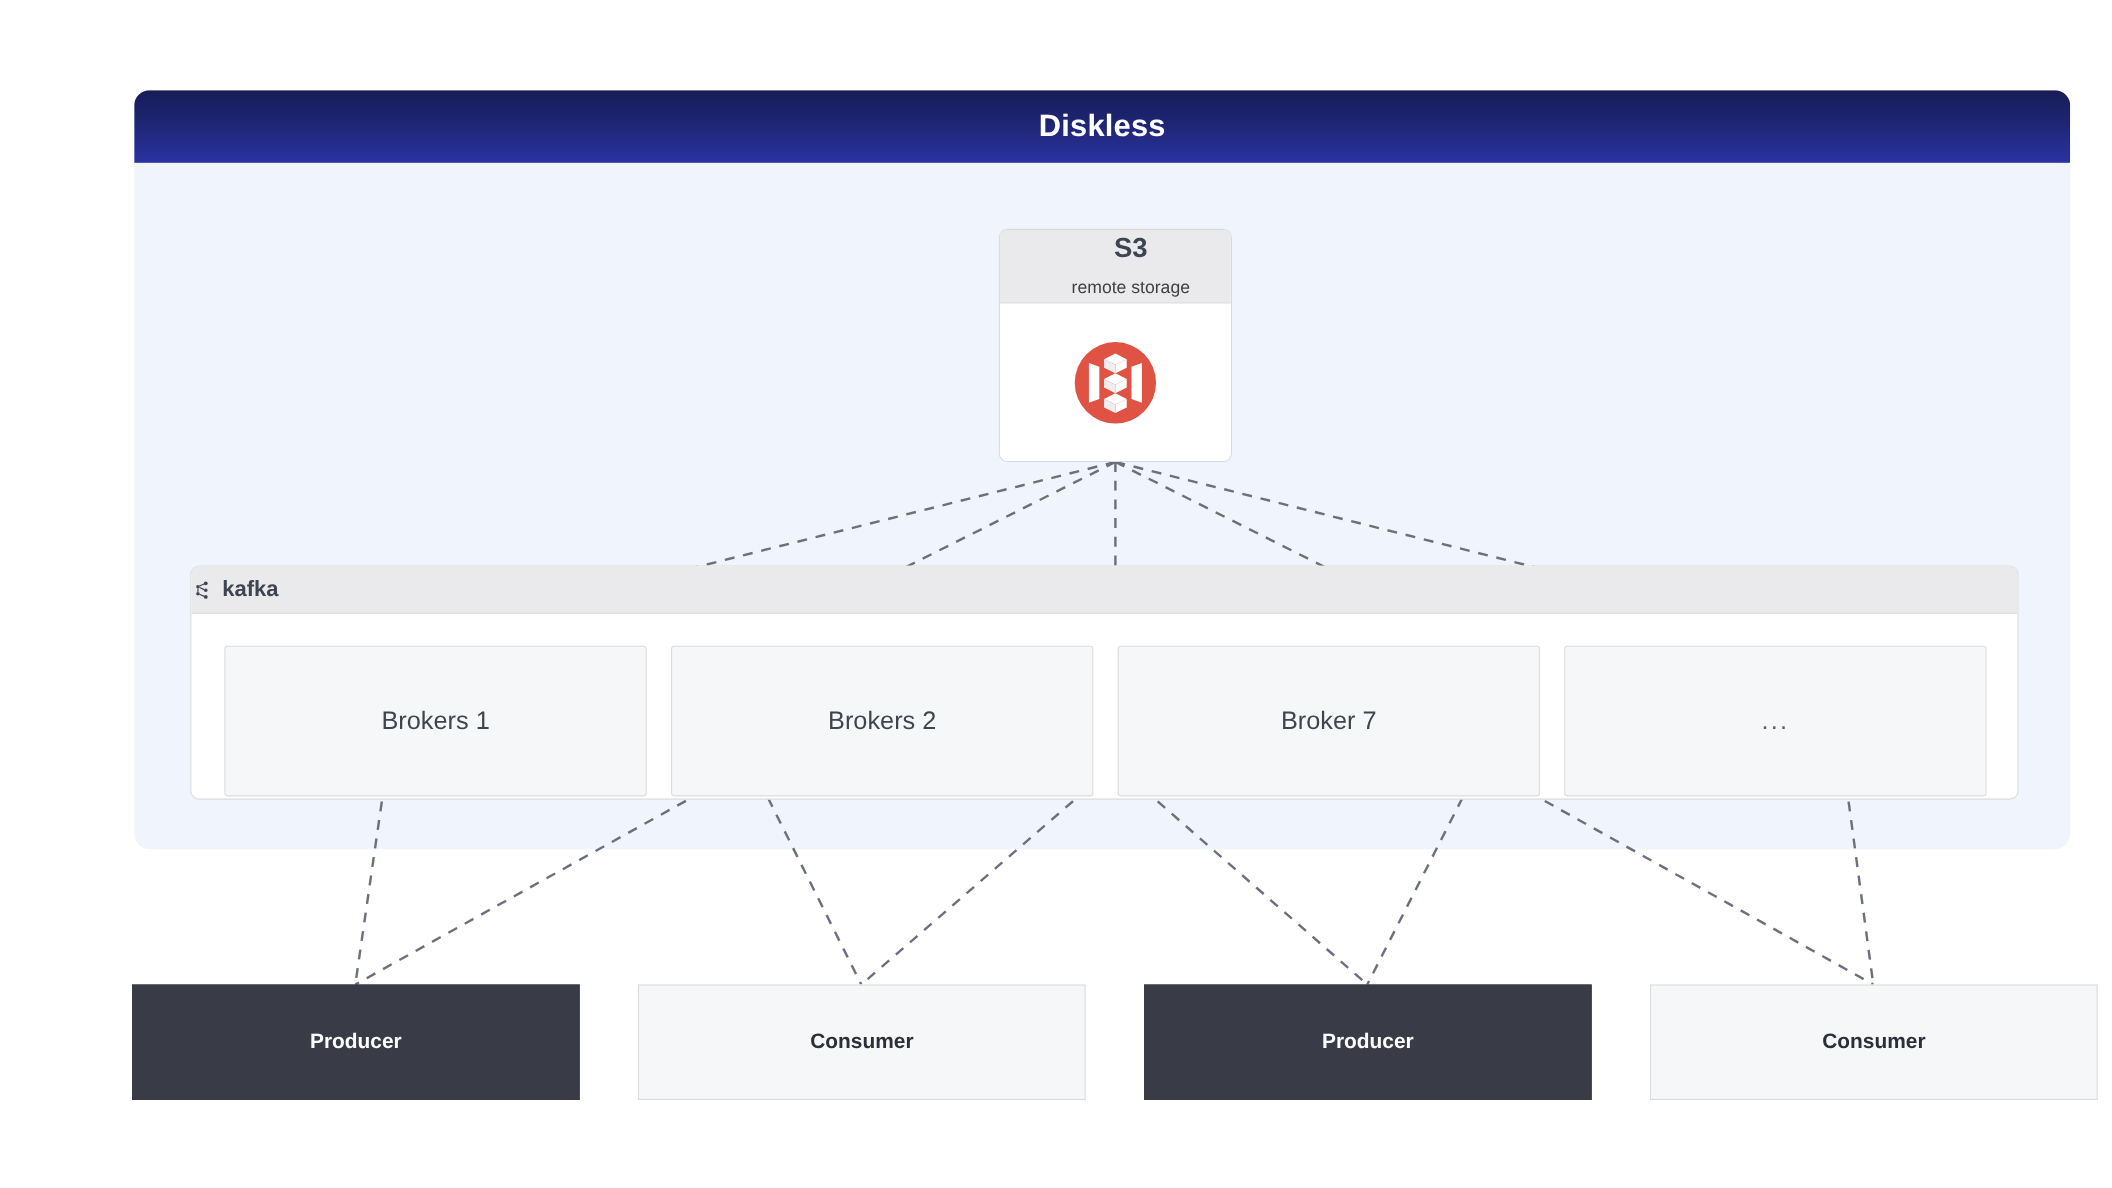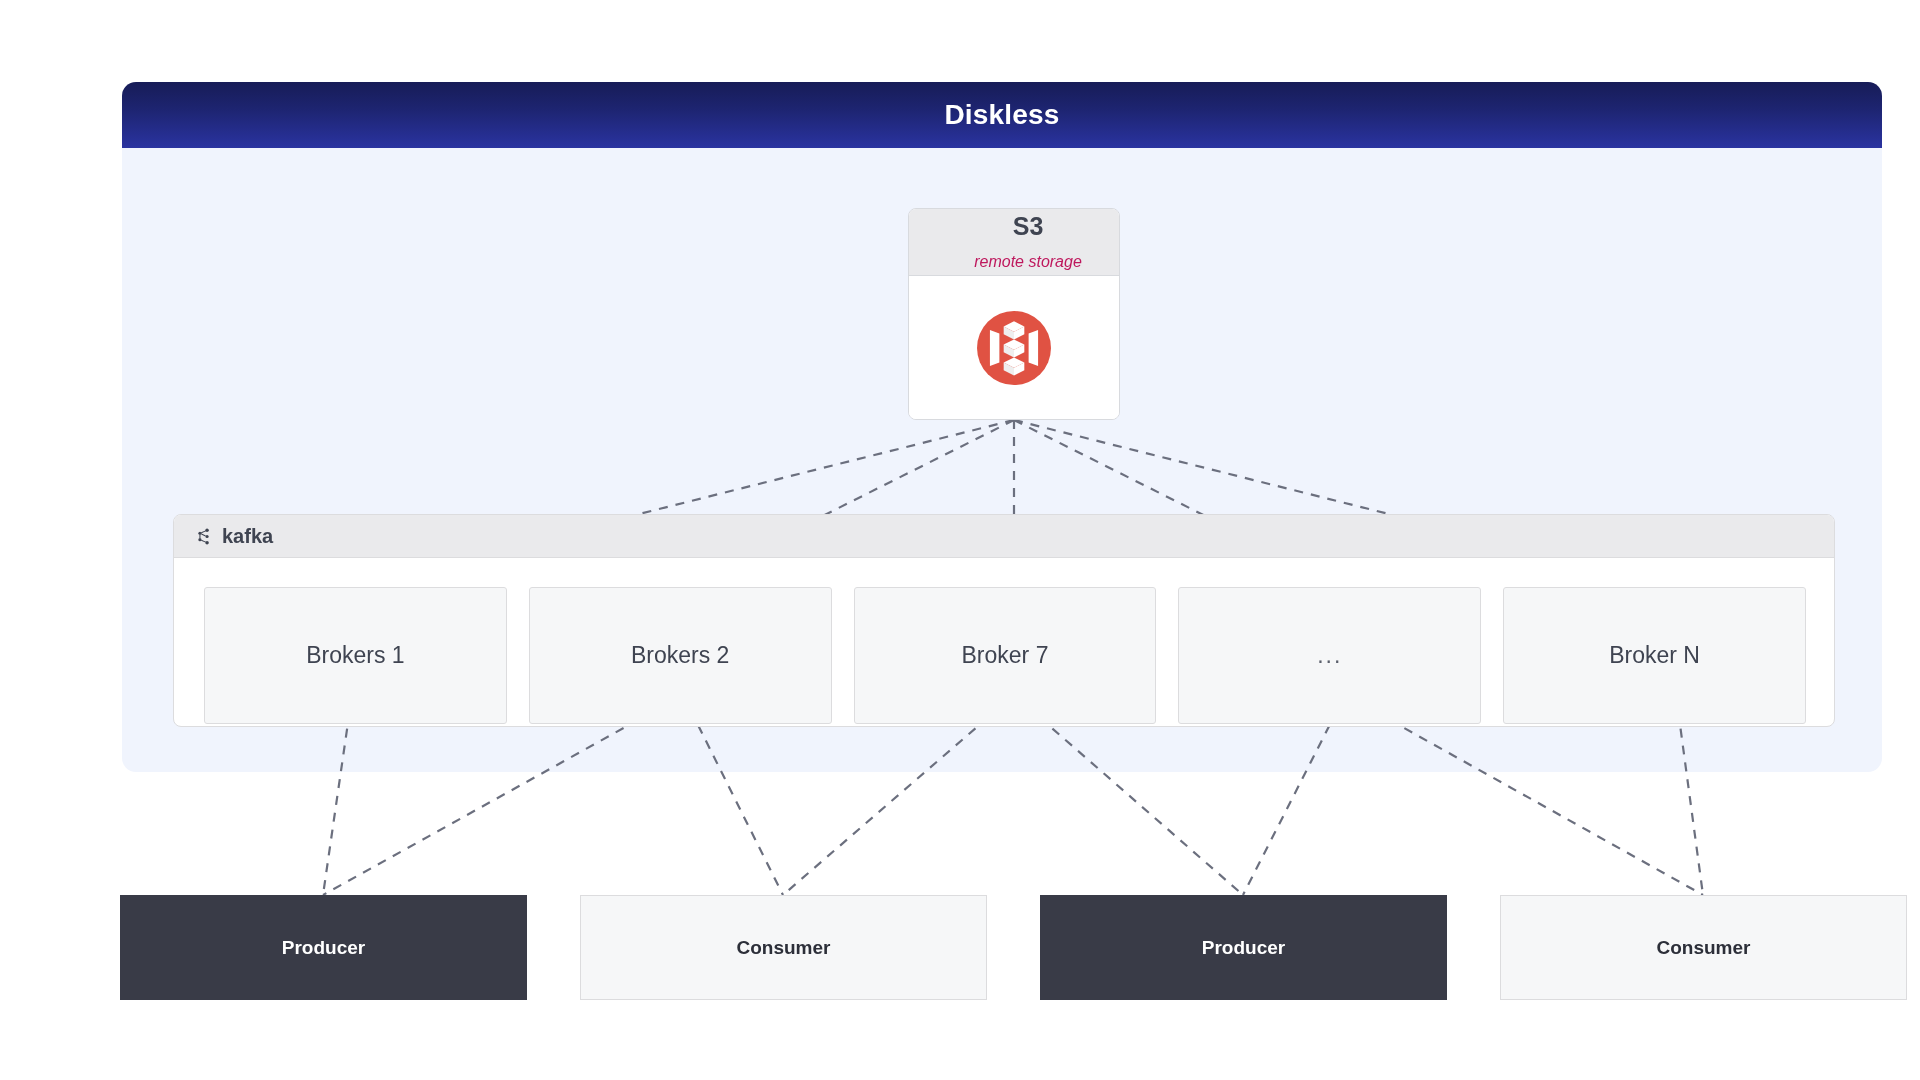--- a/index.html
+++ b/index.html
@@ -39,32 +39,32 @@
     border-radius: 8px;
     z-index: 12;
     overflow: hidden;
     box-shadow: 0 0 0 0 rgba(0,0,0,0);
   }
   .s3-head {
     height: 67px; background: #eaeaec; border-bottom: 1px solid #d8dade;
     display: flex; flex-direction: column; align-items: center; justify-content: center; gap: 15px; padding-left: 28px;
   }
   .s3-title { font-size: 25px; font-weight: bold; color: #3f4451; line-height: 1.05; }
-  .s3-sub { font-size: 16px; font-style: italic; color: #be185d; line-height: 1.05; }
+  .s3-sub { font-size: 16px; color: #404040; line-height: 1.05; }
   .s3-body { height: 144px; display: flex; align-items: center; justify-content: center; background: #fff; }
 
   
   .kafka {
     position: absolute; left: 131px; top: 514px; width: 1662px; height: 213px;
     background: #ffffff; border: 1px solid #dcdcde; border-radius: 8px;
     z-index: 10; overflow: hidden;
   }
   .kafka-head {
     height: 43px; background: #eaeaec; border-bottom: 1px solid #dcdcde;
-    display: flex; align-items: center; gap: 9px; padding-left: 20px;
+    display: flex; align-items: center; gap: 9px; 
   }
   .kafka-name { font-size: 20px; font-weight: bold; color: #3f4451; }
   .kafka-body { position: relative; height: 169px; }
   .broker-row {
     position: absolute; left: 30px; top: 29px; right: 28px; height: 137px;
     display: flex; gap: 22px;
   }
   .broker {
     flex: 1 1 0; background: #f6f7f8; border: 1px solid #dcdcde; border-radius: 3px;
     display: flex; align-items: center; justify-content: center;
@@ -165,21 +165,20 @@
         </g>
       </svg>
       <span class="kafka-name">kafka</span>
     </div>
     <div class="kafka-body">
       <div class="broker-row">
         <div class="broker">Brokers 1</div>
         <div class="broker">Brokers 2</div>
         <div class="broker">Broker 7</div>
         <div class="broker ellipsis">...</div>
-        <div class="broker">Broker N</div>
       </div>
     </div>
   </div>
 
   <div class="clients">
     <div class="client producer" style="left:78px;  width:407px;">Producer</div>
     <div class="client consumer" style="left:538px; width:407px;">Consumer</div>
     <div class="client producer" style="left:998px; width:407px;">Producer</div>
     <div class="client consumer" style="left:1458px;width:407px;">Consumer</div>
   </div>

